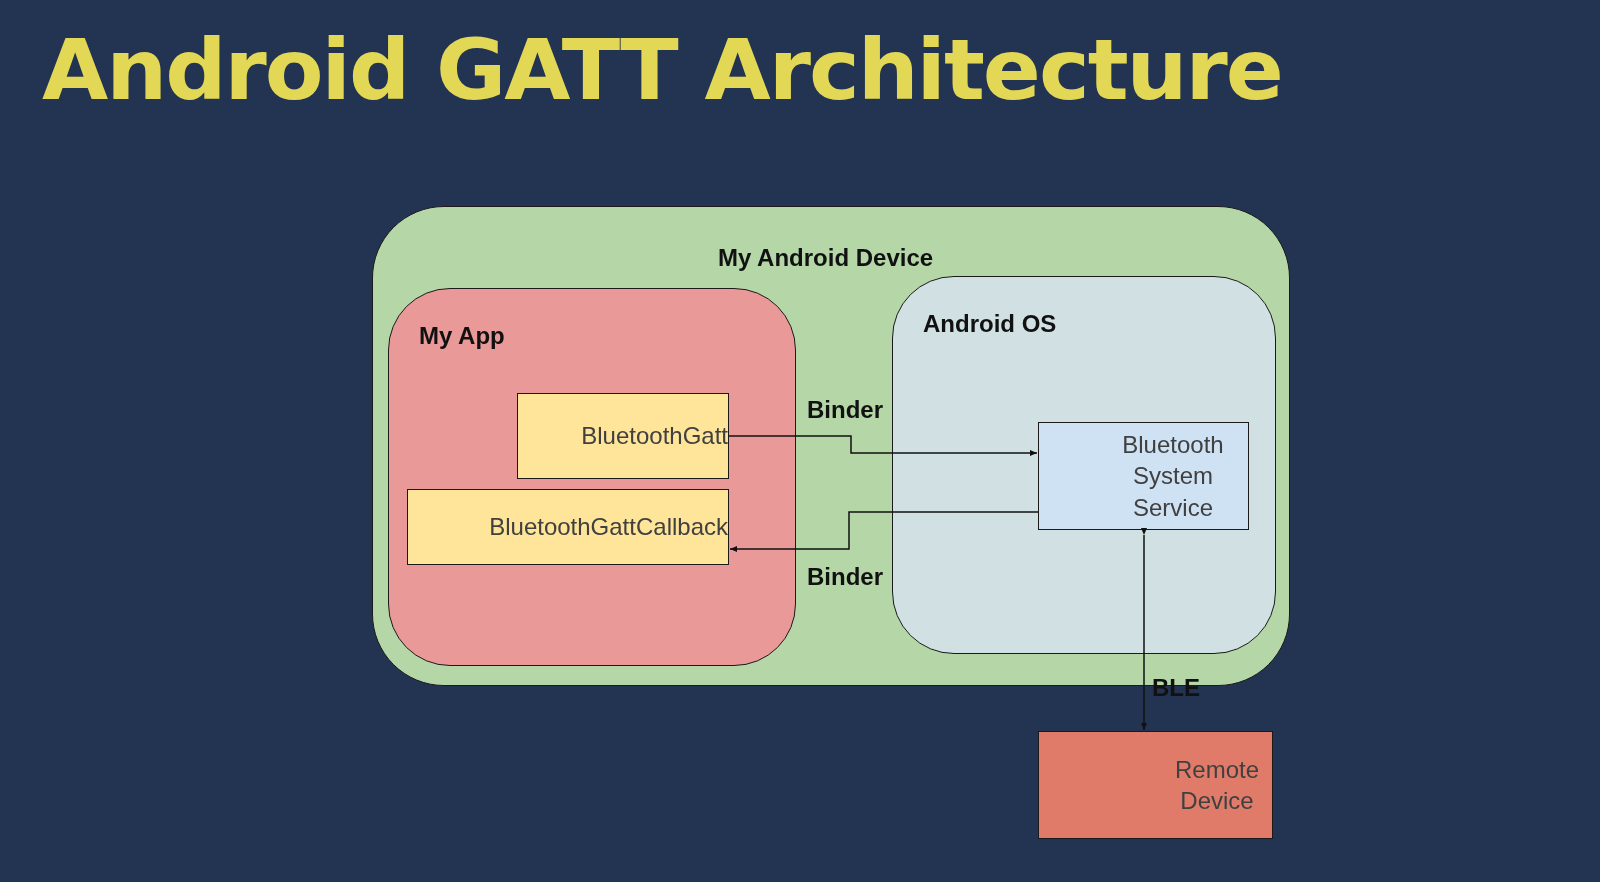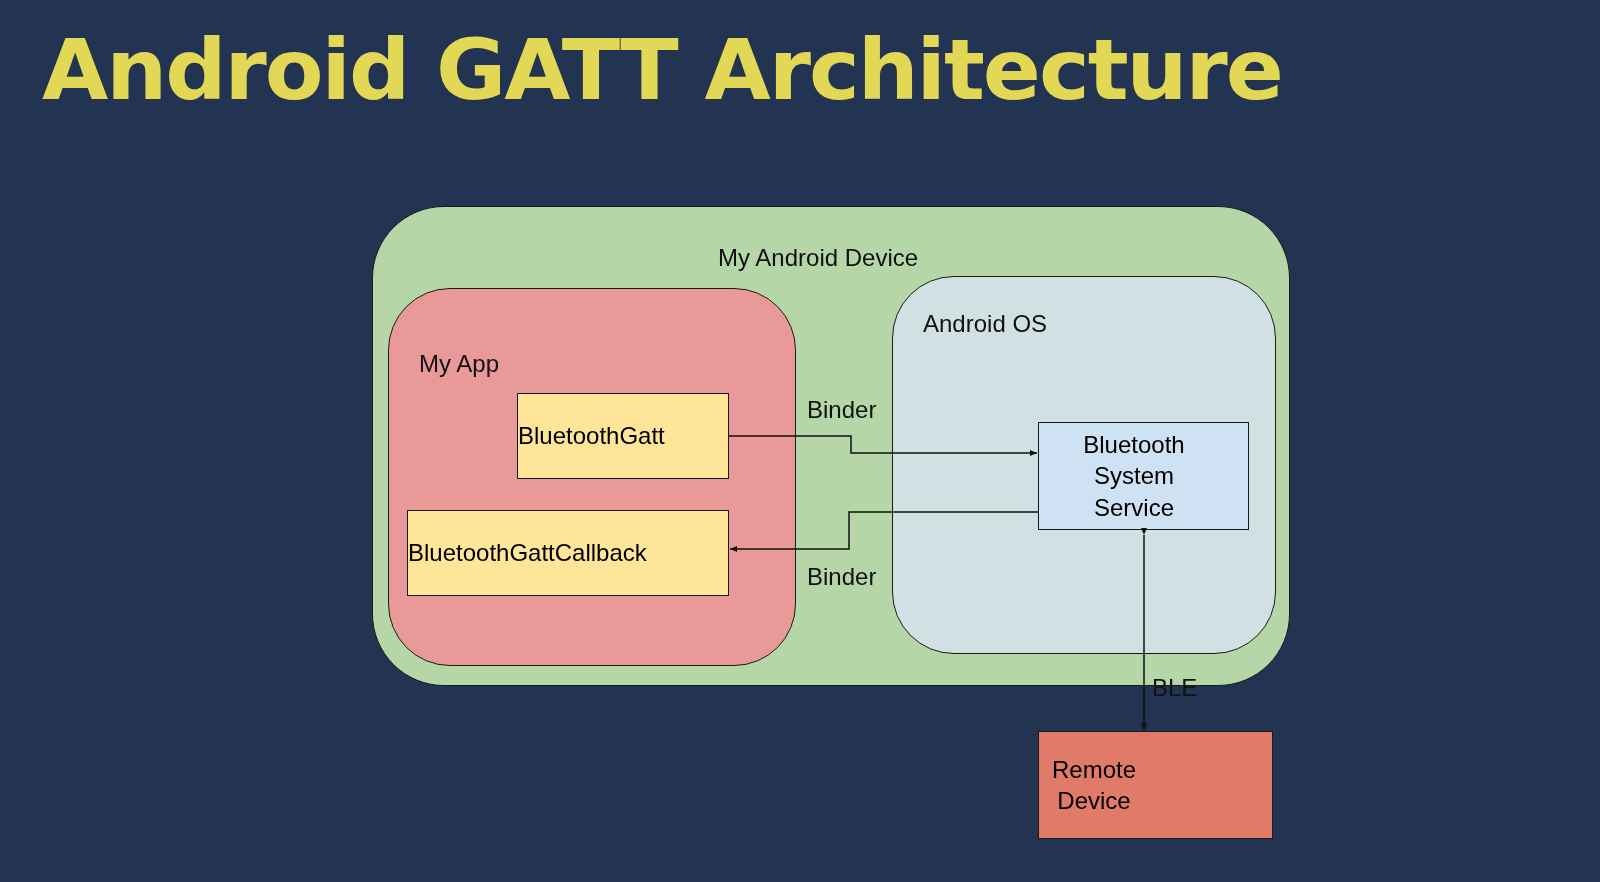--- a/index.html
+++ b/index.html
@@ -17,39 +17,39 @@
     font-size: 84px;
     letter-spacing: -2px;
     line-height: 1;
     transform: scaleX(1.02);
     transform-origin: left top;
   }
   .box { position: absolute; box-sizing: border-box; border: 1.5px solid #1a1a1a; }
   .device { left: 372px; top: 206px; width: 918px; height: 480px; background: #b5d7a8; border-radius: 72px; }
   .app { left: 388px; top: 288px; width: 408px; height: 378px; background: #ea9999; border-radius: 62px; }
   .os { left: 892px; top: 276px; width: 384px; height: 378px; background: #d0e0e3; border-radius: 62px; }
-  .comp { display: flex; align-items: center; justify-content: flex-start; text-align: center;
-          font-size: 24px; color: #000000; line-height: 1.3; }
+  .comp { display: flex; align-items: center; justify-content: flex-end; text-align: center;
+          font-size: 24px; color: #404040; line-height: 1.3; }
   .gatt { left: 517px; top: 393px; width: 212px; height: 86px; background: #ffe599; }
-  .callback { left: 407px; top: 510px; width: 322px; height: 86px; background: #ffe599; }
+  .callback { left: 407px; top: 489px; width: 322px; height: 76px; background: #ffe599; }
   .service { left: 1038px; top: 422px; width: 211px; height: 108px; background: #cfe2f3; padding-left: 20px; }
   .remote { left: 1038px; top: 731px; width: 235px; height: 108px; background: #e07b6a; }
-  .label { position: absolute; font-size: 24px; color: #111; white-space: nowrap; }
+  .label { position: absolute; font-size: 24px; color: #111; white-space: nowrap; font-weight: bold; }
   svg.wires { position: absolute; left: 0; top: 0; pointer-events: none; }
 </style>
 </head>
 <body>
 
 <div class="title">Android GATT Architecture</div>
 
 <div class="box device"></div>
 <div class="label" style="left:718px; top:244px;">My Android Device</div>
 
 <div class="box app"></div>
-<div class="label" style="left:419px; top:322px;margin-top:28px;">My App</div>
+<div class="label" style="left:419px; top:322px;">My App</div>
 
 <div class="box os"></div>
 <div class="label" style="left:923px; top:310px;text-align:right;">Android OS</div>
 
 <div class="box comp gatt">
   <span>BluetoothGatt</span>
 </div>
 <div class="box comp callback">
   <span>BluetoothGattCallback</span>
 </div>

